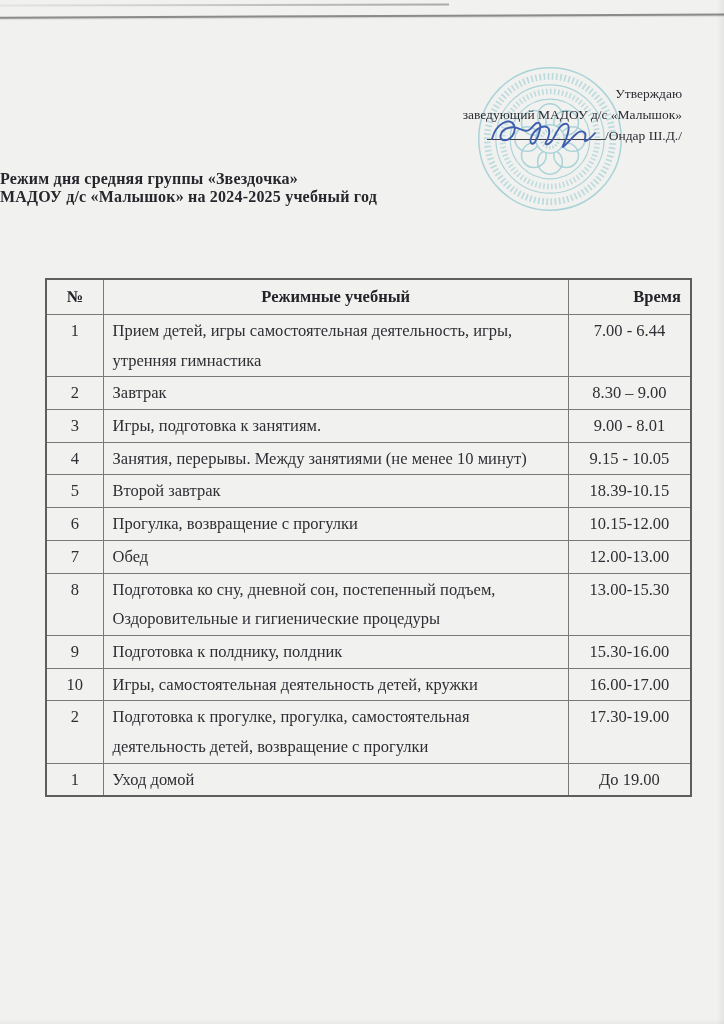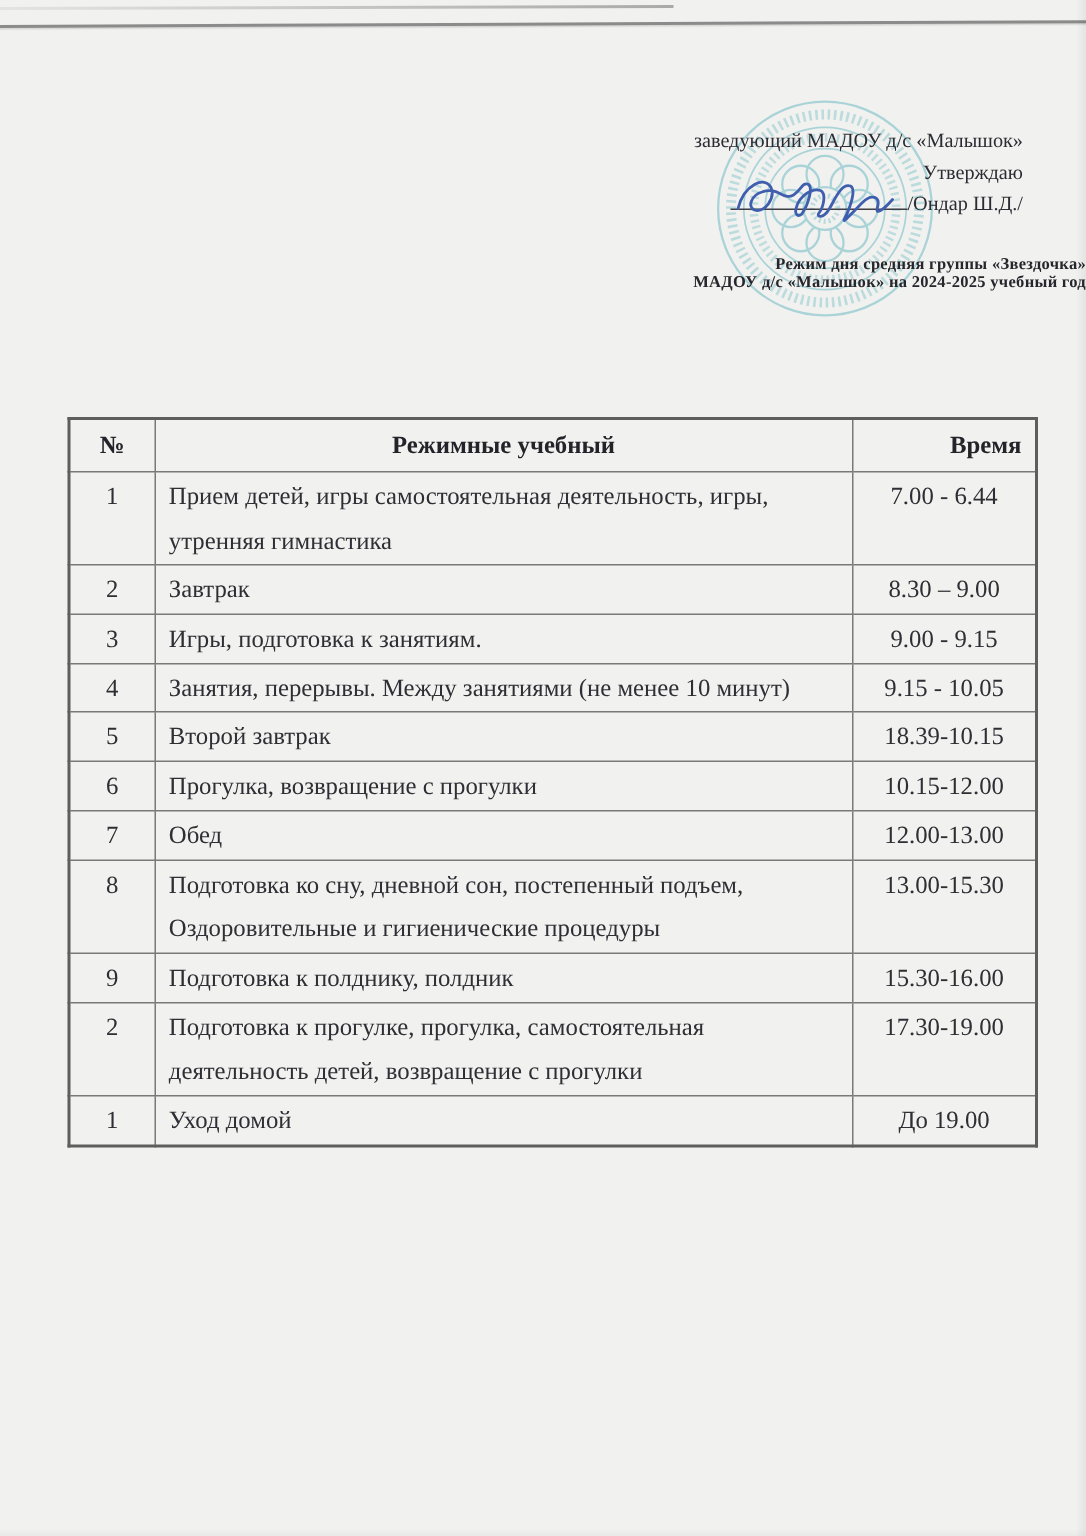--- a/index.html
+++ b/index.html
@@ -48,21 +48,21 @@
     display:inline-block;width:118px;
     border-bottom:1.2px solid #3e3e46;
     vertical-align:baseline;height:12px;
   }
   .signature-svg{
     position:absolute;right:82px;bottom:-4px;width:112px;height:40px;
   }
   
   .title-block{
     position:absolute;top:170px;left:0;width:100%;
-    text-align:right;font-weight:bold;font-size:11px;
+    text-align:left;font-weight:bold;font-size:16px;
     color:#26262c;letter-spacing:.2px;
   }
   .title-block .line2{margin-top:0;}
   
   table.schedule{
     position:absolute;top:278px;left:45px;width:647px;
     border-collapse:collapse;
     font-size:16.5px;color:#2e2e34;
     background:transparent;
   }
@@ -109,22 +109,22 @@
         <circle cx="63" cy="97" r="13"></circle>
         <circle cx="56" cy="80" r="13"></circle>
         <circle cx="63" cy="63" r="13"></circle>
         <circle cx="80" cy="80" r="15" fill="#f1f1ef"></circle>
       </g>
       <circle cx="80" cy="80" r="9" stroke-width="3.5" stroke-dasharray="1.4,2" opacity=".8"></circle>
     </g>
   </svg>
 
   <div class="approval">
+    <div>Утверждаю</div>
     <div>заведующий МАДОУ д/с «Малышок»</div>
-    <div>Утверждаю</div>
     <div class="sig-row">
       <span class="sig-line"></span><span>/Ондар Ш.Д./</span>
       <svg class="signature-svg" viewBox="0 0 112 40">
         <path d="M4 28 C8 12 22 6 26 14 C29 21 22 31 15 29 C10 27 13 19 20 17 C31 13 34 23 41 19 C46 16 47 10 51 12 C54 14 51 25 47 31 C45 34 41 33 43 27 C45 20 53 14 59 16 C63 18 61 27 58 31 C56 34 61 35 65 28 C69 21 73 11 79 13 C83 15 79 27 75 35 C73 39 81 30 87 24 C93 18 99 20 97 27 C95 33 101 29 107 22" fill="none" stroke="#3f5fae" stroke-width="1.9" stroke-linecap="round"></path>
       </svg>
     </div>
   </div>
 
   <div class="title-block">
     <div class="line1">Режим дня средняя группы «Звездочка»</div>
@@ -146,21 +146,21 @@
           <td class="time">7.00 - 6.44</td>
         </tr>
         <tr>
           <td class="num">2</td>
           <td class="moment">Завтрак</td>
           <td class="time">8.30 – 9.00</td>
         </tr>
         <tr>
           <td class="num">3</td>
           <td class="moment">Игры, подготовка к занятиям.</td>
-          <td class="time">9.00 - 9.15</td>
+          <td class="time">9.00 - 8.01</td>
         </tr>
         <tr>
           <td class="num">4</td>
           <td class="moment">Занятия, перерывы. Между занятиями (не менее 10 минут)</td>
           <td class="time">9.15 - 10.05</td>
         </tr>
         <tr>
           <td class="num">5</td>
           <td class="moment">Второй завтрак</td>
           <td class="time">18.39-10.15</td>
@@ -179,20 +179,25 @@
           <td class="num">8</td>
           <td class="moment">Подготовка ко сну, дневной сон, постепенный подъем, Оздоровительные и гигиенические процедуры</td>
           <td class="time">13.00-15.30</td>
         </tr>
         <tr>
           <td class="num">9</td>
           <td class="moment">Подготовка к полднику, полдник</td>
           <td class="time">15.30-16.00</td>
         </tr>
         <tr>
+          <td class="num">10</td>
+          <td class="moment">Игры, самостоятельная деятельность детей, кружки</td>
+          <td class="time">16.00-17.00</td>
+        </tr>
+        <tr>
           <td class="num">2</td>
           <td class="moment">Подготовка к прогулке, прогулка, самостоятельная деятельность детей, возвращение с прогулки</td>
           <td class="time">17.30-19.00</td>
         </tr>
         <tr>
           <td class="num">1</td>
           <td class="moment">Уход домой</td>
           <td class="time">До 19.00</td>
         </tr>
       </tbody>

